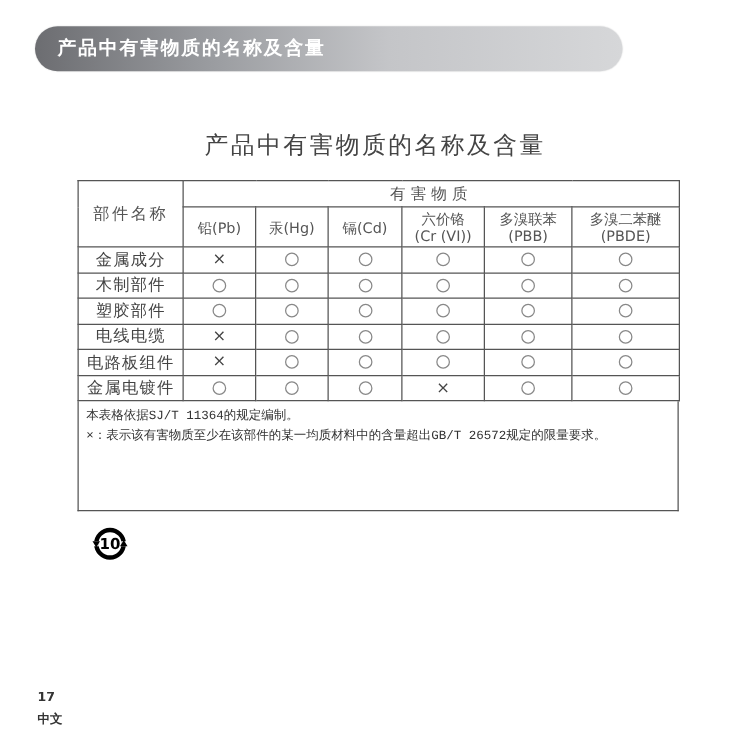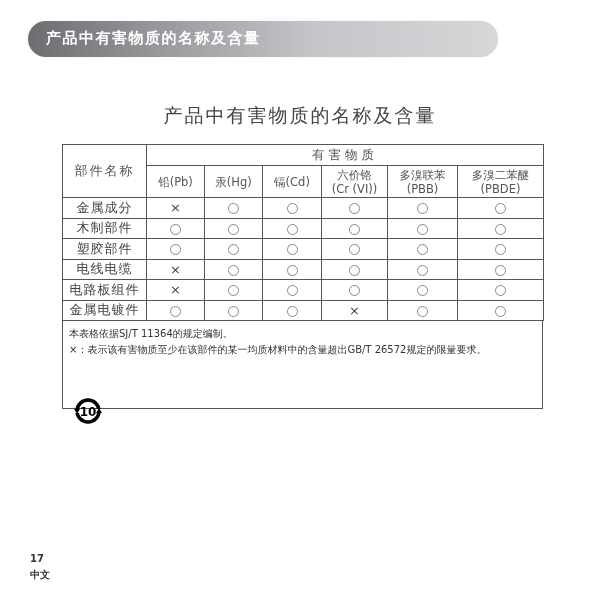--- a/index.html
+++ b/index.html
@@ -35,24 +35,24 @@
   td { height:19.5px; }
   td.part { font-size:13px; letter-spacing:1px; color:#444; }
   td.mark { font-size:13px; color:#777; }
   .circle {
     display:inline-block; width:9px; height:9px; border:1px solid #888; border-radius:50%;
     vertical-align:middle;
   }
   .cross { color:#444; font-size:13px; }
   .notes {
     border:1.5px solid #555; border-top:none; height:88px; padding:5px 0 0 6px;
-    font-size:10px; color:#333; line-height:16px; box-sizing:border-box;
+    font-size:10px; color:#333; line-height:16px; box-sizing:border-box;font-family:Liberation Mono, monospace;
   }
   .notes div { white-space:nowrap; }
-  .emblem { position:absolute; left:73px; top:396px; width:30px; height:30px; }
+  .emblem { position:absolute; left:73px; top:420px; width:30px; height:30px; }
   .footer-page { position:absolute; left:30px; top:553px; font-size:10px; font-weight:bold; color:#333; }
   .footer-lang { position:absolute; left:30px; top:568px; font-size:10px; font-weight:bold; color:#333; }
 </style>
 </head>
 <body>
 
 <div class="banner">
   <span class="banner-title">产品中有害物质的名称及含量</span>
 </div>
 

